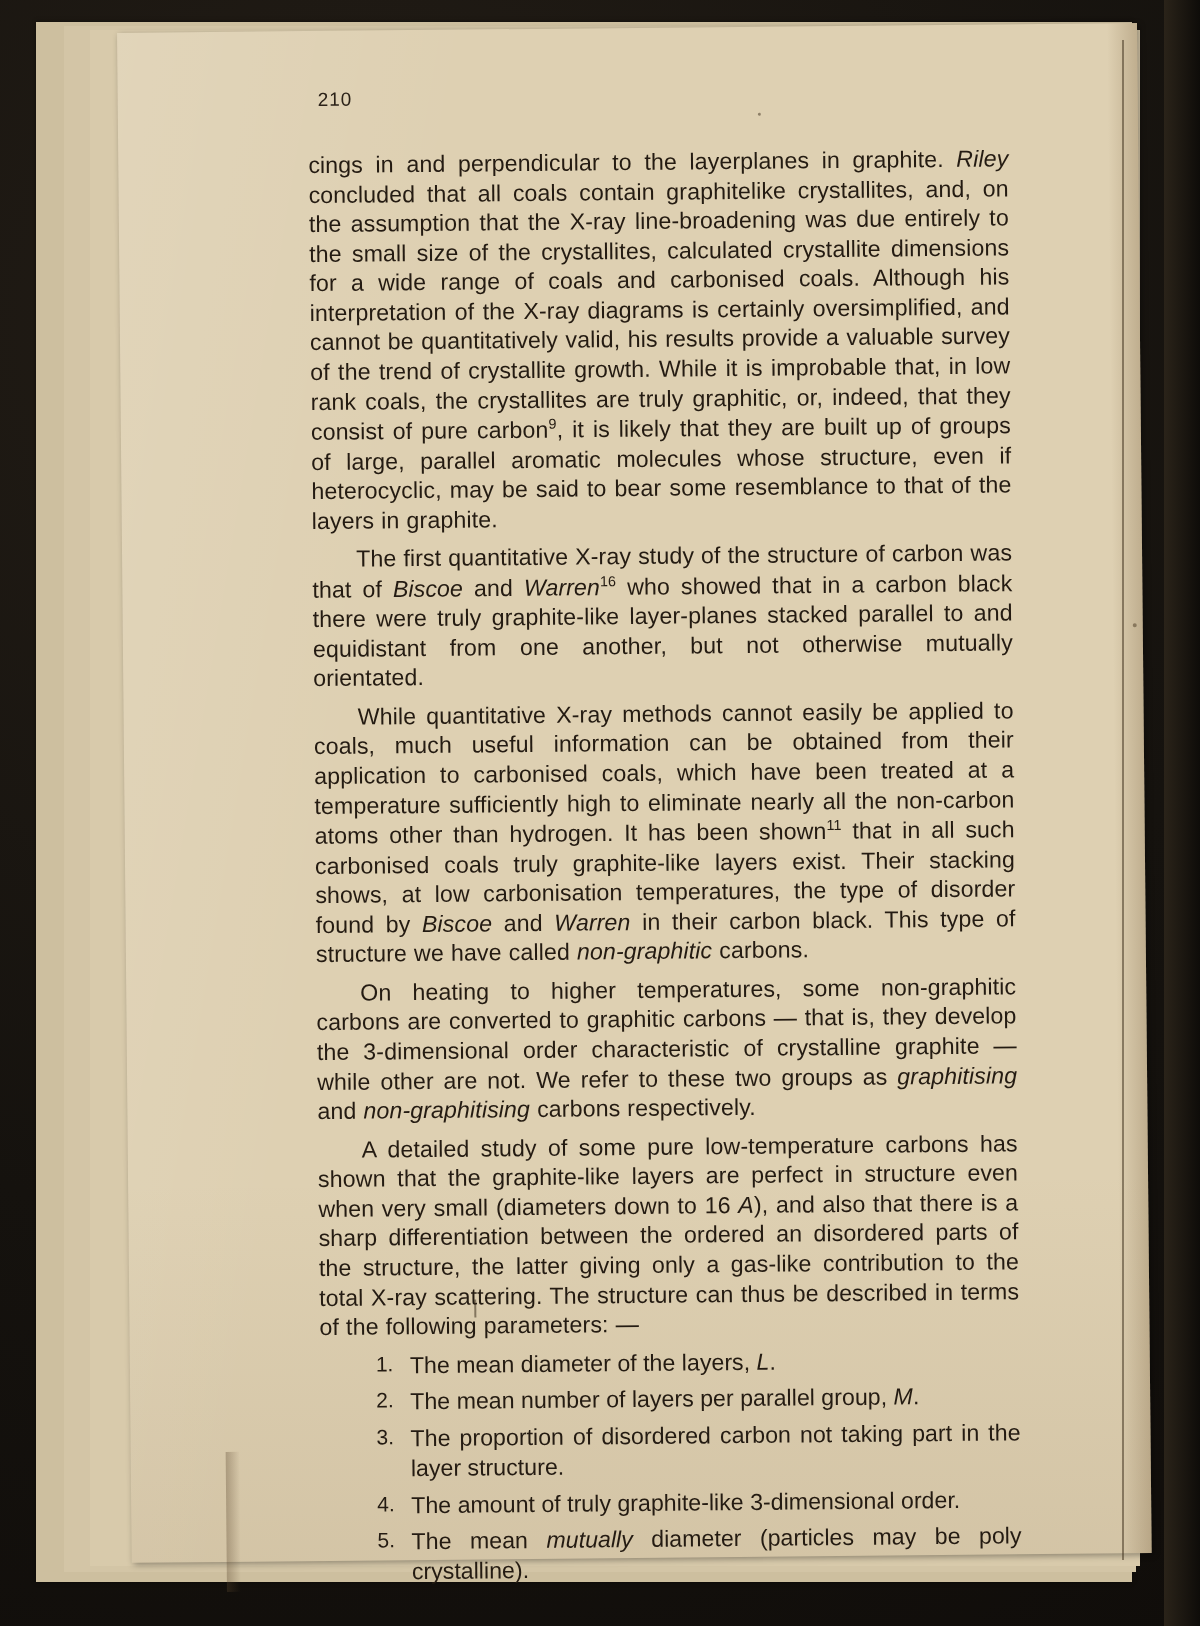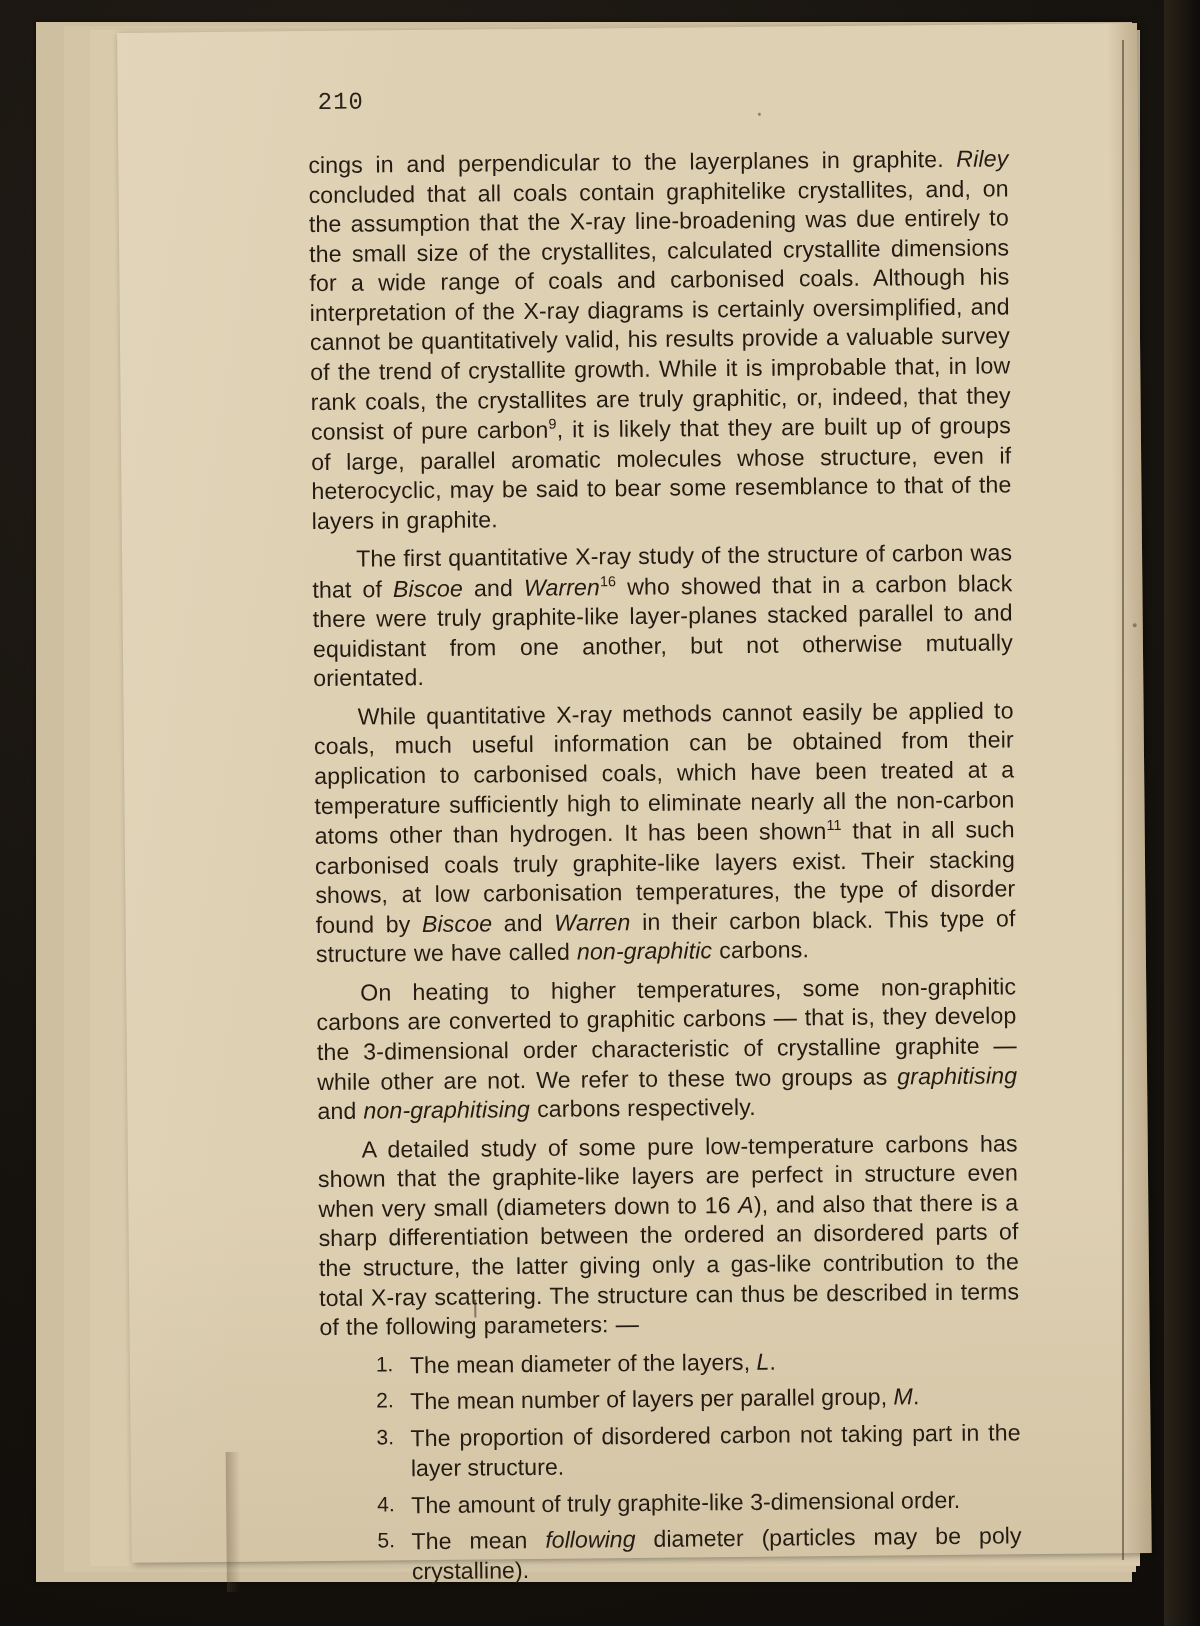--- a/index.html
+++ b/index.html
@@ -88,24 +88,24 @@
     width: 2px;
     height: 1520px;
     background: rgba(70,55,35,0.55);
   }
 
   
   .folio {
     position: absolute;
     left: 200px;
     top: 58px;
-    font-size: 24px;
+    font-size: 19px;
     letter-spacing: 1px;
     color: #2b2218;
-    font-family: Liberation Mono, monospace;
+    font-family: Liberation Sans, sans-serif;
   }
 
   
   .column {
     position: absolute;
     left: 190px;
     top: 120px;
     width: 700px;
     color: #241d14;
   }
@@ -209,21 +209,21 @@
       <li>
         <span class="num">3.</span>
         <span>The proportion of disordered carbon not taking part in the layer structure.</span>
       </li>
       <li>
         <span class="num">4.</span>
         <span>The amount of truly graphite-like 3-dimensional order.</span>
       </li>
       <li>
         <span class="num">5.</span>
-        <span>The mean <em>following</em> diameter (particles may be poly crystalline).</span>
+        <span>The mean <em>mutually</em> diameter (particles may be poly crystalline).</span>
       </li>
     </ol>
   </div>
 
   <div class="tick-mark"></div>
   <div class="fleck" style="left:1010px; top:600px; width:4px; height:4px;"></div>
   <div class="fleck" style="left:640px; top:86px; width:3px; height:3px;"></div>
   <div class="crease"></div>
 </div>
 

